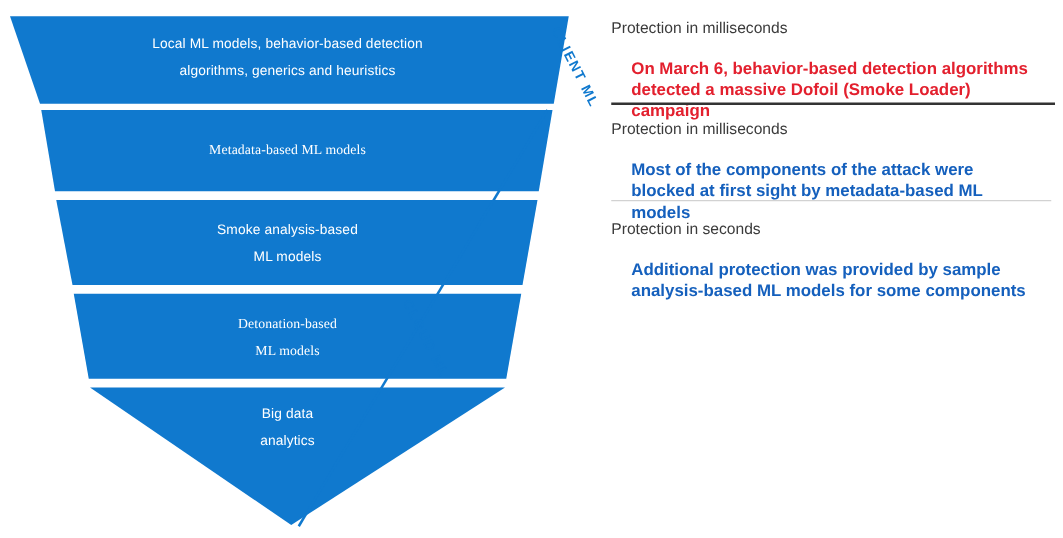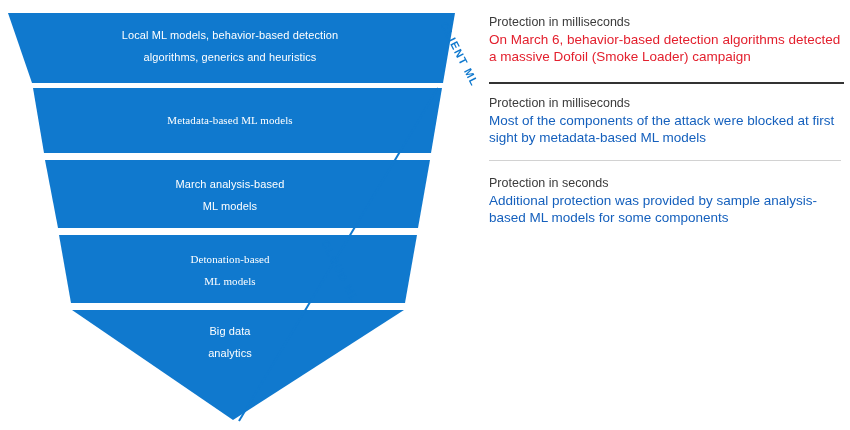--- a/index.html
+++ b/index.html
@@ -55,23 +55,23 @@
   #note-2{top:175px;}
 
   .note-kicker{
     font-size:12.5px;
     color:#3b3b3b;
     line-height:16px;
     margin:0 0 1px 0;
   }
   .note-body{
     font-size:13.5px;
-    font-weight:400;
+    font-weight:700;
     line-height:17px;
-    margin:0;
+    margin:16px;
   }
   .note-body.red{color:#e3202e;}
   .note-body.blue{color:#1560bd;}
 
   .divider{position:absolute;left:0;}
   #divider-0{top:82px;width:355px;height:2px;background:#333333;}
   #divider-1{top:160px;width:352px;height:1px;background:#d2d2d2;}
 </style>
 </head>
 <body style="background: rgb(255, 255, 255);">
@@ -89,21 +89,21 @@
     <polygon fill="#1079ce" points="59,235 417,235 405,303 71,303"></polygon>
 
     <polygon fill="#1079ce" points="72,310 404,310 233,420"></polygon>
 
     <line x1="438" y1="88" x2="239" y2="421" stroke="#1079ce" stroke-width="2"></line>
   </svg>
 
   <div class="band-label" id="band-label-0" style="color: rgb(255, 255, 255);">Local ML models, behavior-based detection
 algorithms, generics and heuristics</div>
   <div class="band-label" id="band-label-1" style="color: rgb(255, 255, 255); font-family: Liberation Serif, serif;">Metadata-based ML models</div>
-  <div class="band-label" id="band-label-2" style="color: rgb(255, 255, 255);">March analysis-based
+  <div class="band-label" id="band-label-2" style="color: rgb(255, 255, 255);">Smoke analysis-based
 ML models</div>
   <div class="band-label" id="band-label-3" style="color: rgb(255, 255, 255); font-family: Liberation Serif, serif;">Detonation-based
 ML models</div>
   <div class="band-label" id="band-label-4" style="color: rgb(255, 255, 255);">Big data
 analytics</div>
 
   <div class="ml-tag" id="client-ml-label" style="color: rgb(16, 121, 206);">CLIENT ML</div>
   <div class="ml-tag" id="cloud-ml-label" style="color: rgb(16, 121, 206);">CLOUD ML</div>
 
   <div id="notes">

